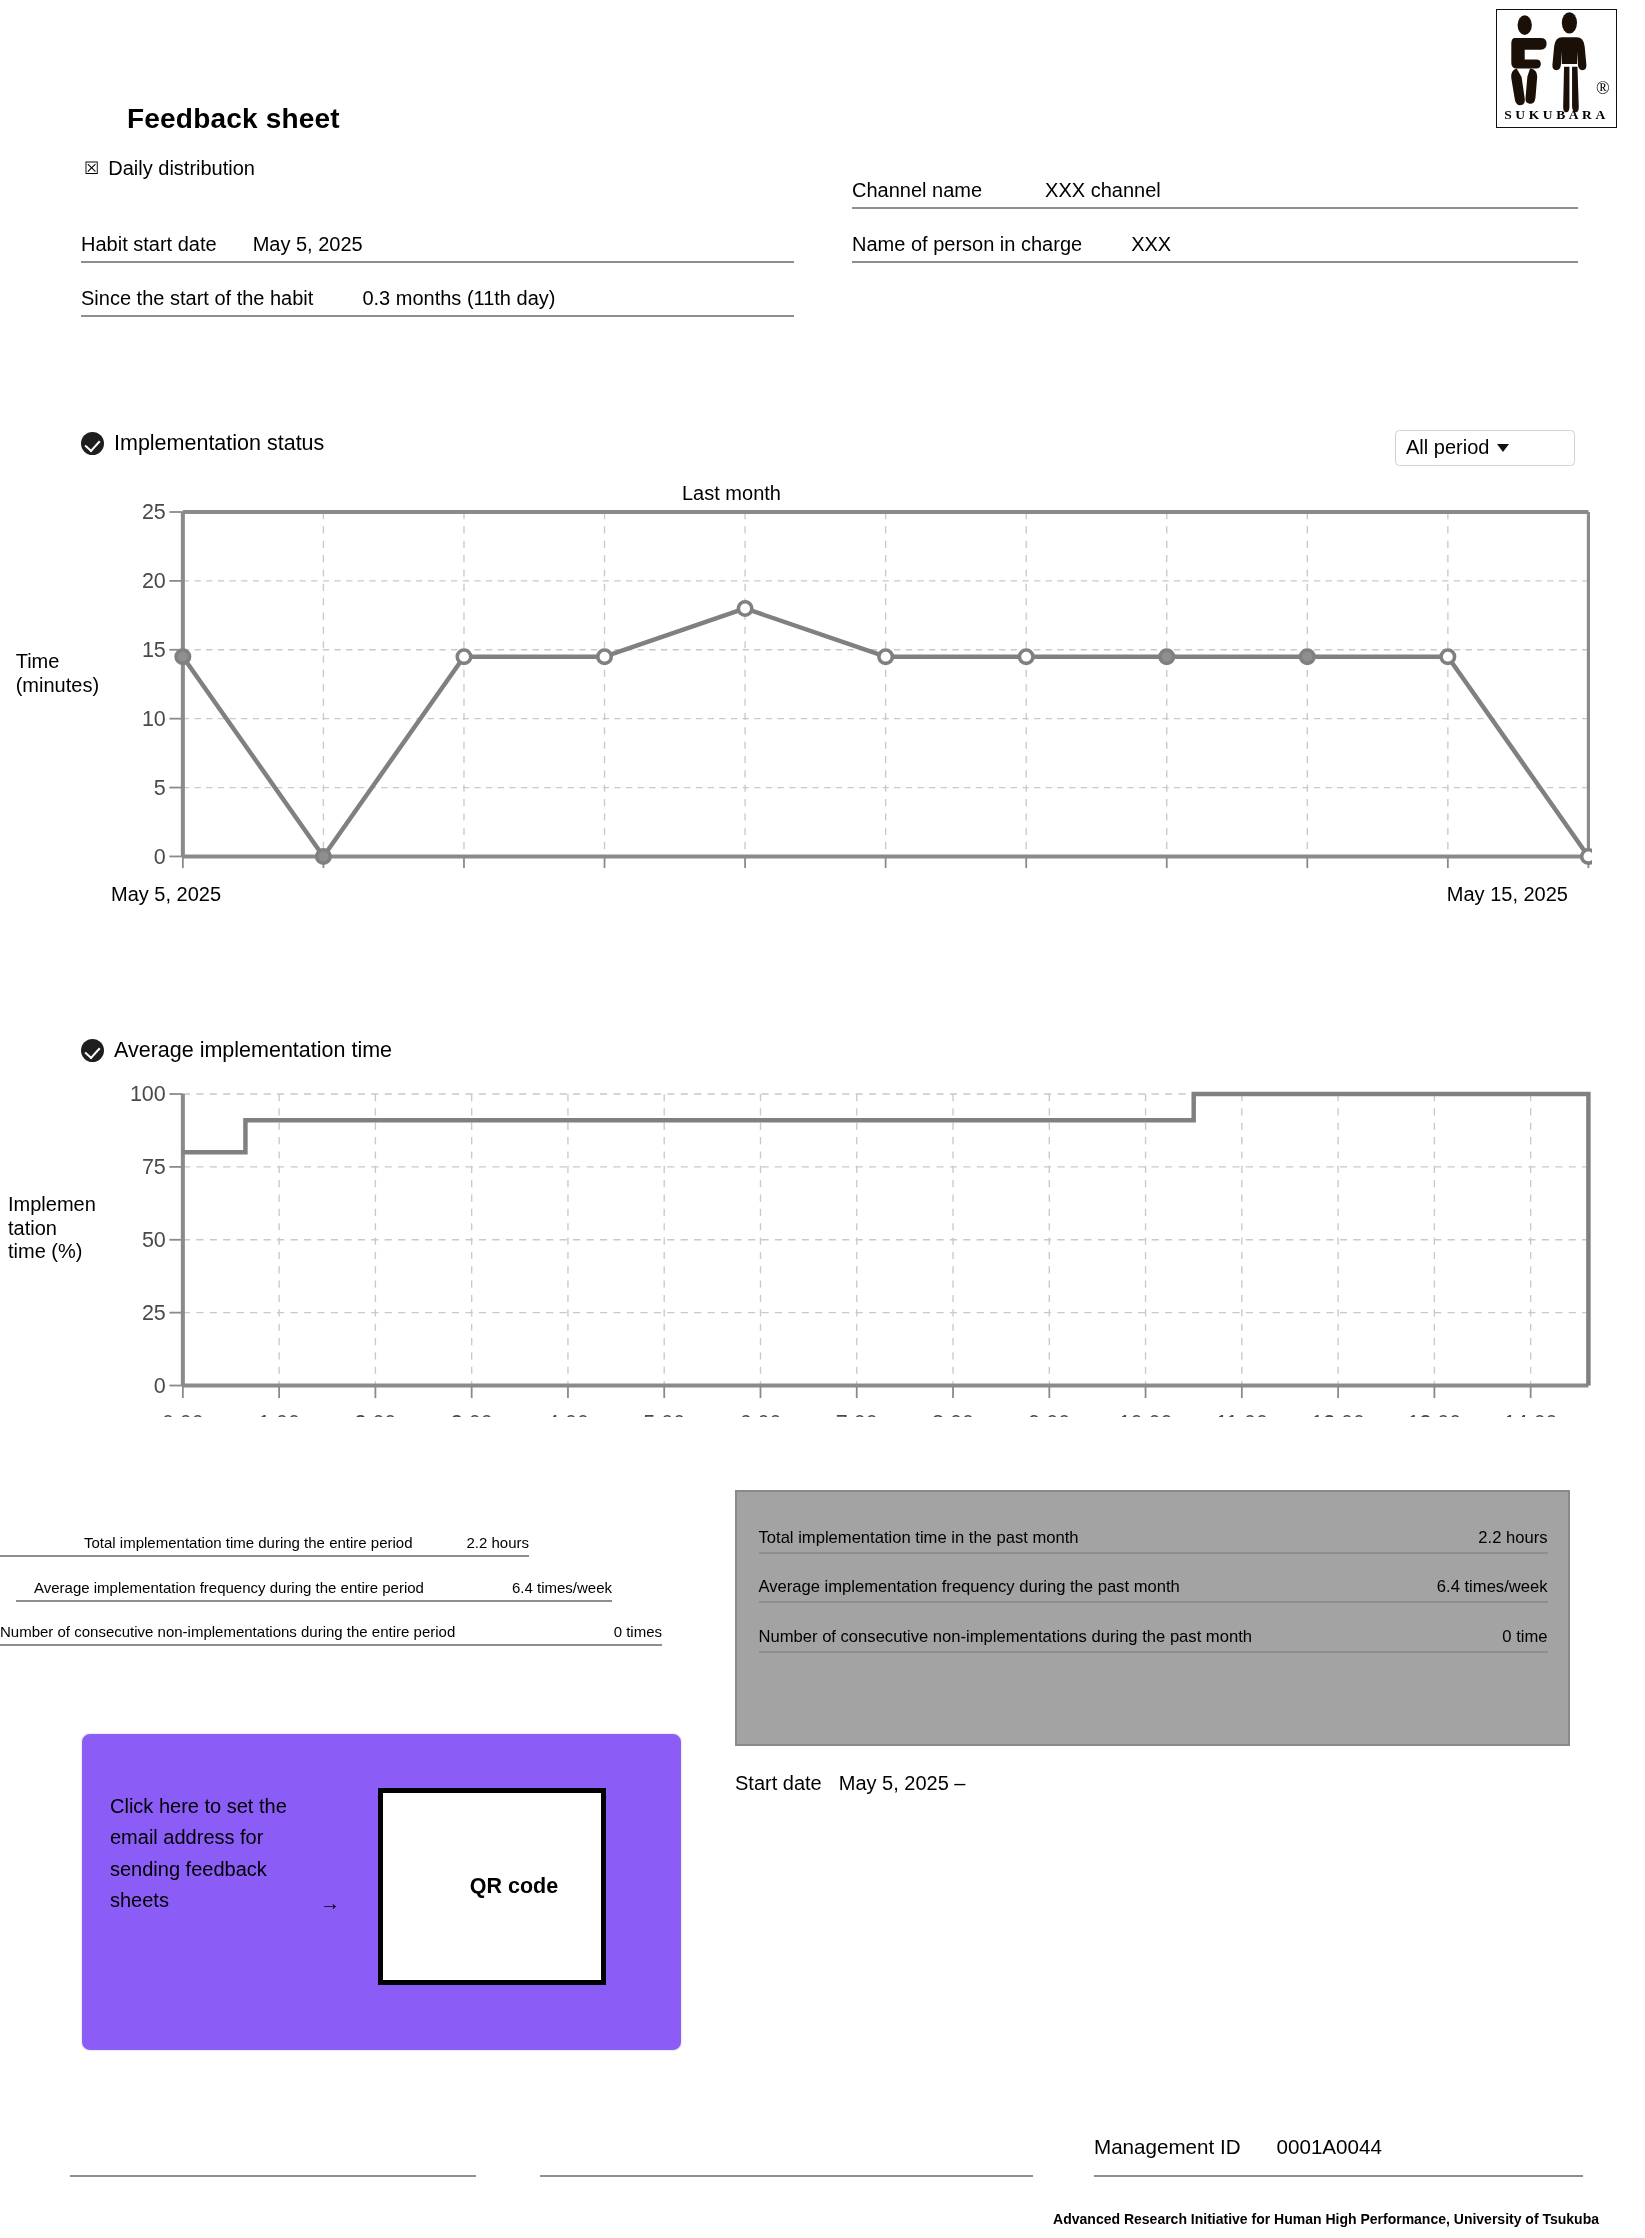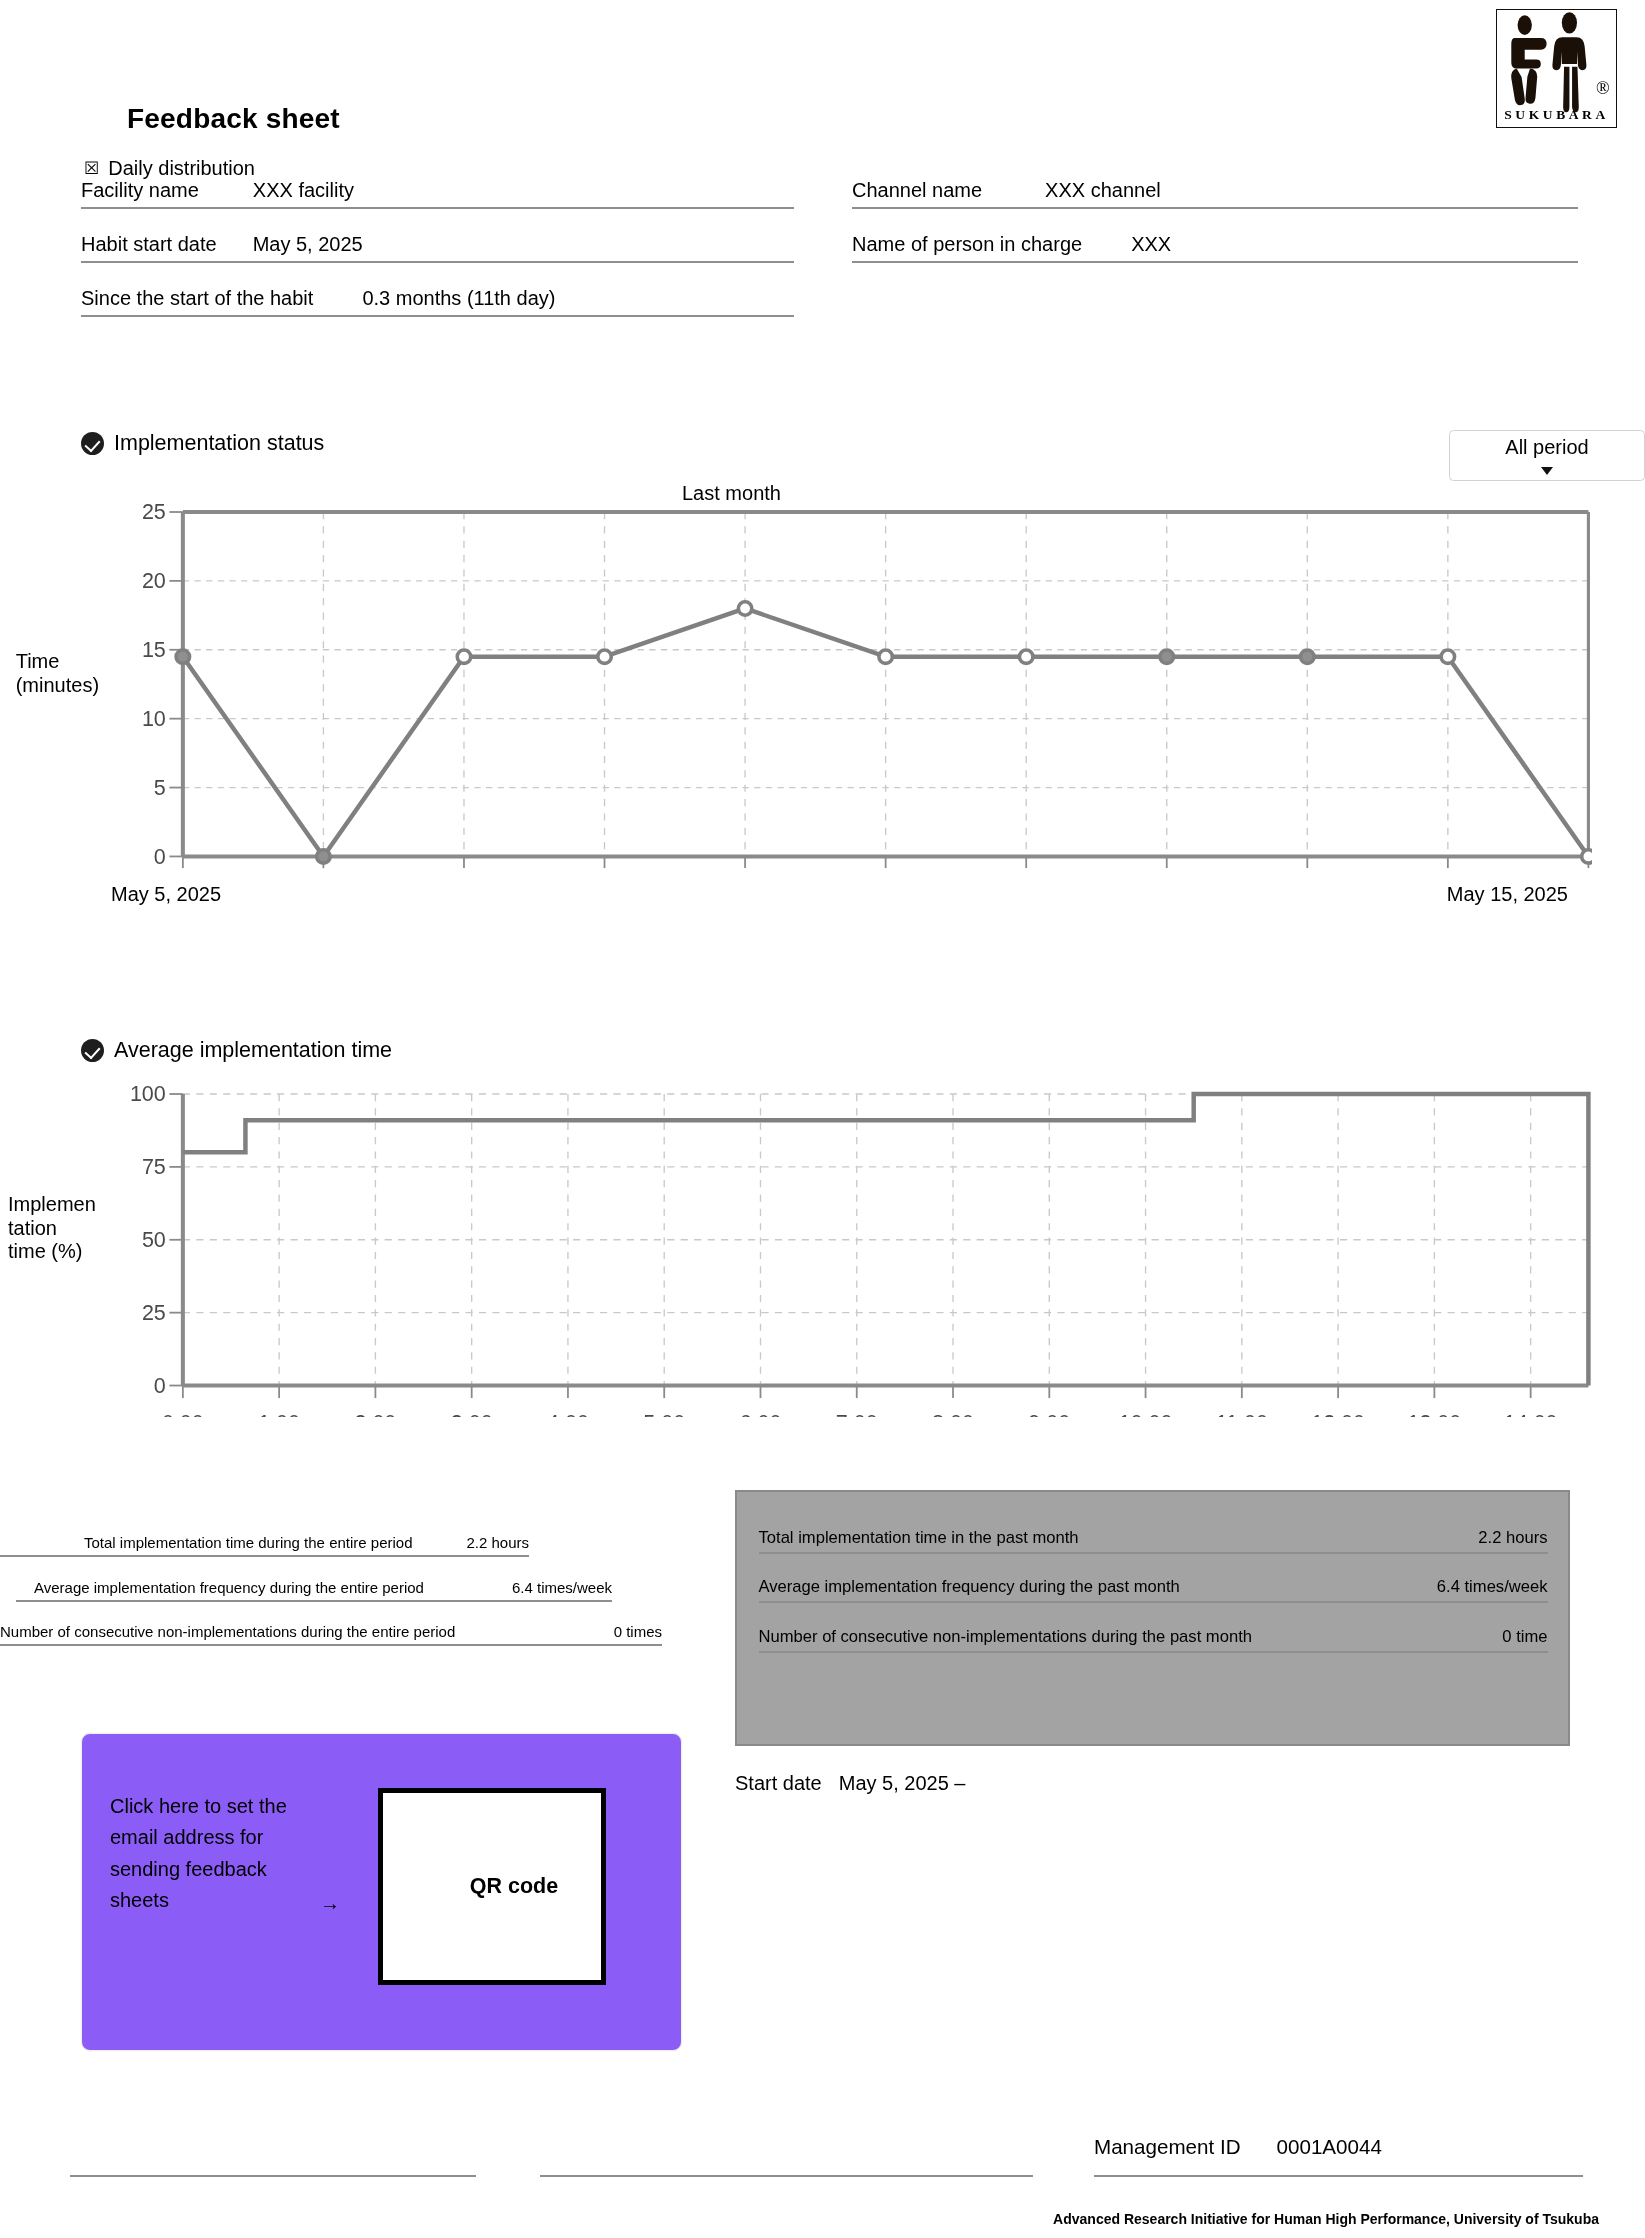--- a/index.html
+++ b/index.html
@@ -180,24 +180,20 @@
       <ellipse cx="162" cy="28" rx="17" ry="24" fill="#1a1008"></ellipse>
       <path d="M146 60 h32 q16 0 18 20 l4 42 q1 12 -9 12 q-9 0 -10 -12 l-2 -30
                v28 h-34 v-28 l-2 30 q-1 12 -10 12 q-10 0 -9 -12 l4 -42 q2 -20 18 -20 z" fill="#1a1008"></path>
       <path d="M150 126 h12 v90 q0 12 -7 12 q-7 0 -7 -12 z" fill="#1a1008"></path>
       <path d="M168 126 h12 l3 90 q0 12 -7 12 q-7 0 -8 -12 z" fill="#1a1008"></path>
     </svg>
     <div class="logo-reg">®</div>
     <div class="logo-word">SUKUBARA</div>
   </div>
 
-  <div class="field f-left" style="top:179px;">
-    <span class="lbl">Facility name</span>
-    <span class="val" style="margin-left:54px;">XXX facility</span>
-  </div>
 
   <div class="field f-left" style="top:233px;">
     <span class="lbl">Habit start date</span>
     <span class="val" style="margin-left:36px;">May 5, 2025</span>
   </div>
 
   <div class="field f-left" style="top:287px;">
     <span class="lbl">Since the start of the habit</span>
     <span class="val" style="margin-left:49px;">0.3 months (11th day)</span>
   </div>
@@ -210,21 +206,21 @@
   <div class="field f-right" style="top:233px;">
     <span class="lbl">Name of person in charge</span>
     <span class="val" style="margin-left:49px;">XXX</span>
   </div>
 
   <div class="sec-head" style="left:81px; top:431px;">
     <span class="chk"></span>
     <span>Implementation status</span>
   </div>
 
-  <div class="dropdown" style="left:1449px; top:430px; width:196px;flex-direction:column;">
+  <div class="dropdown" style="left:1395px; top:430px; width:180px;">
     <span>All period</span>
     <span class="caret"></span>
   </div>
 
   <div class="chart-title" style="left:682px; top:482px;">Last month</div>
 
   <div class="axis-label" style="left:15.7px; top:650px;">
     <div>Time</div>
     <div>(minutes)</div>
   </div>

